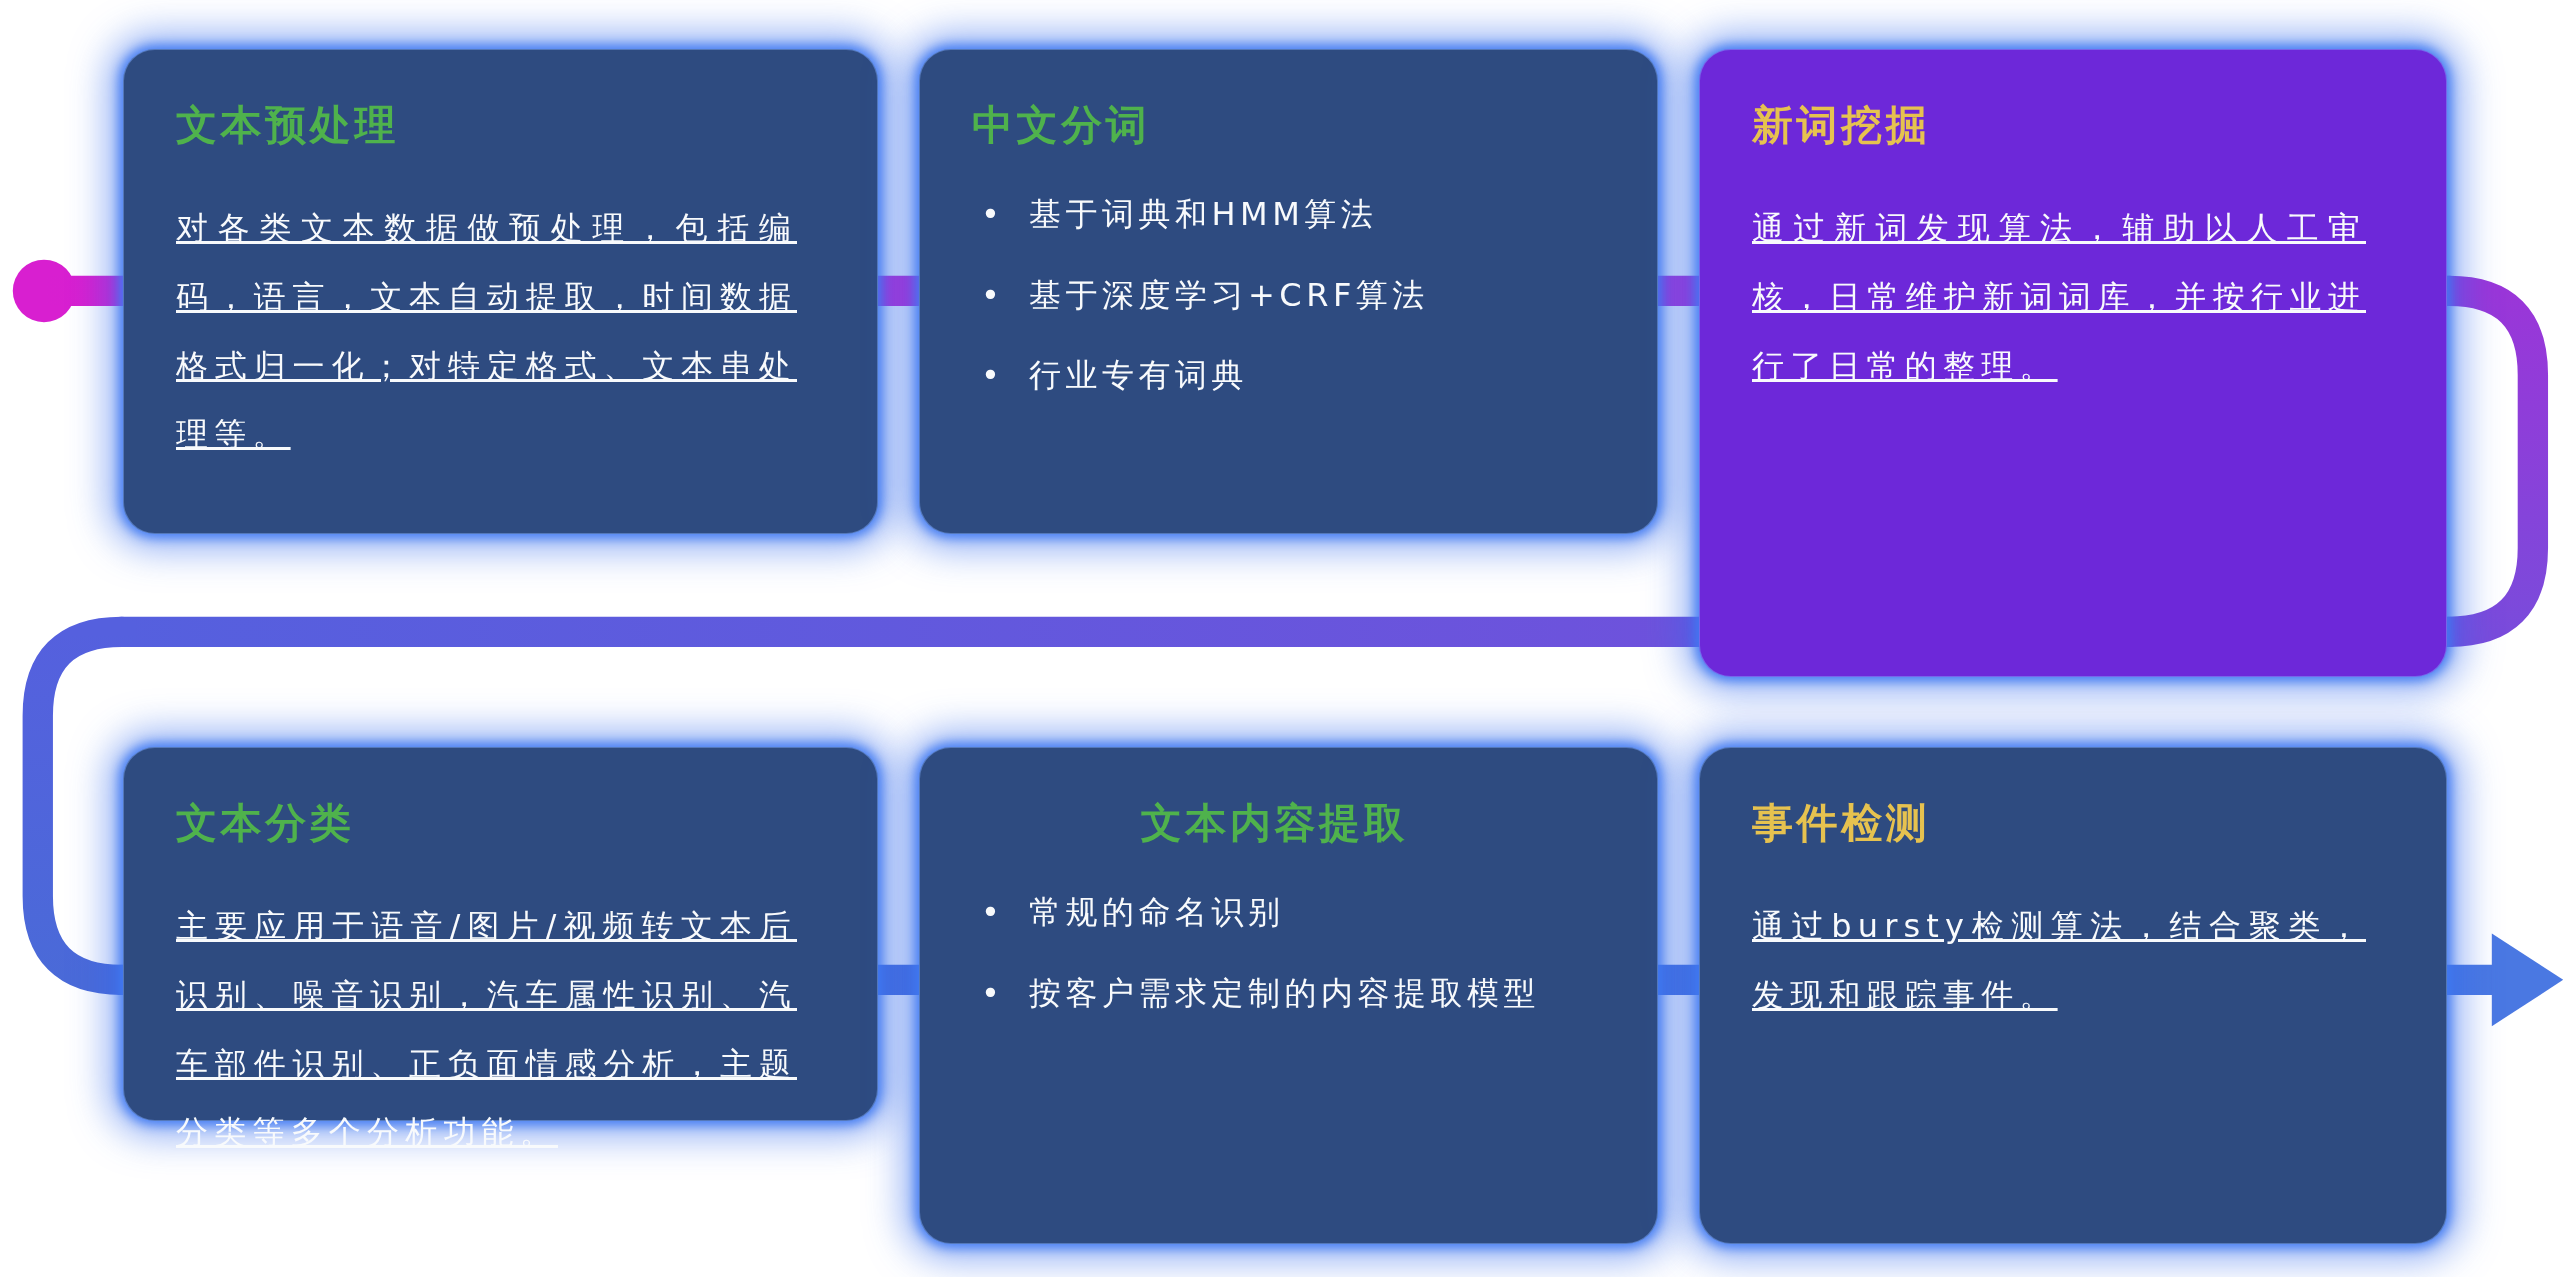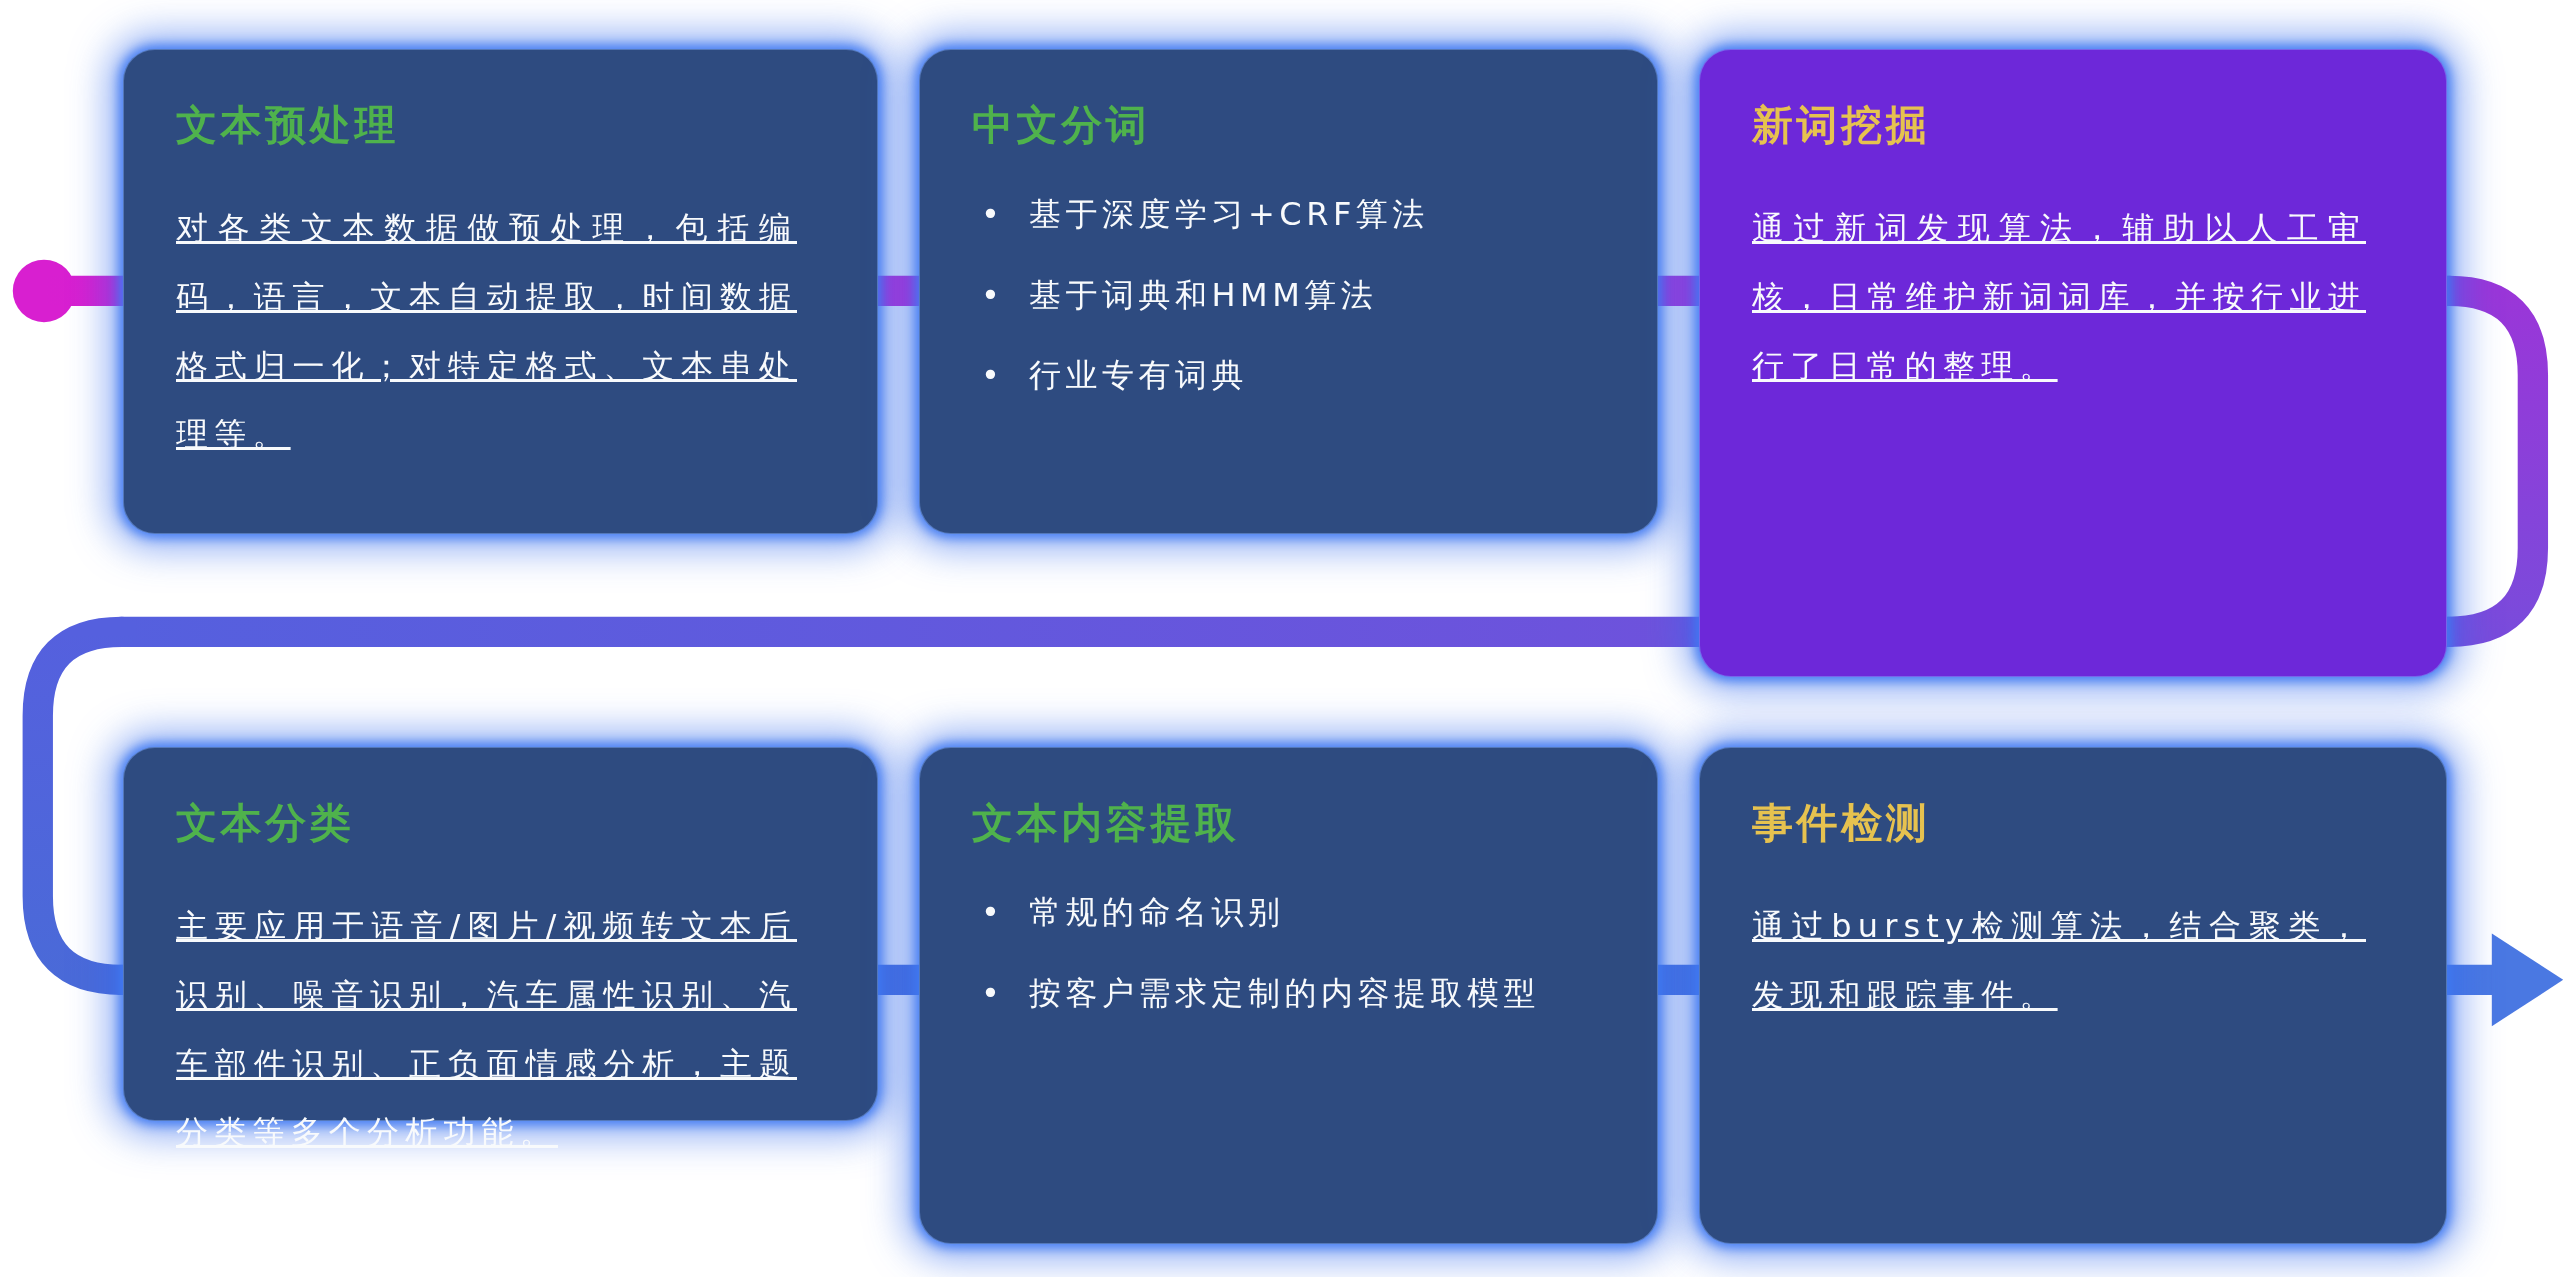--- a/index.html
+++ b/index.html
@@ -98,40 +98,40 @@
   <div class="card" style="left: 123px; top: 49px; width: 755px; height: 485px; background: rgb(46, 75, 128);">
     <div class="card-title" style="color: rgb(79, 178, 76);">文本预处理</div>
     <p class="card-body">对各类文本数据做预处理，包括编码，语言，文本自动提取，时间数据格式归一化；对特定格式、文本串处理等。</p>
     <ul class="card-bullets"></ul>
   </div>
 
   <div class="card" style="left: 919px; top: 49px; width: 739px; height: 485px; background: rgb(46, 75, 128);">
     <div class="card-title" style="color: rgb(79, 178, 76);">中文分词</div>
     <p class="card-body"></p>
     <ul class="card-bullets">
+        <li>基于词典和HMM算法</li>
         <li>基于深度学习+CRF算法</li>
-        <li>基于词典和HMM算法</li>
         <li>行业专有词典</li>
       </ul>
   </div>
 
   <div class="card" style="left: 1699px; top: 49px; width: 748px; height: 628px; background: #6d28d9;">
     <div class="card-title" style="color: rgb(230, 194, 79);">新词挖掘</div>
     <p class="card-body">通过新词发现算法，辅助以人工审核，日常维护新词词库，并按行业进行了日常的整理。</p>
     <ul class="card-bullets"></ul>
   </div>
 
   <div class="card" style="left: 123px; top: 747px; width: 755px; height: 374px; background: rgb(46, 75, 128);">
     <div class="card-title" style="color: rgb(79, 178, 76);">文本分类</div>
     <p class="card-body">主要应用于语音/图片/视频转文本后识别、噪音识别，汽车属性识别、汽车部件识别、正负面情感分析，主题分类等多个分析功能。</p>
     <ul class="card-bullets"></ul>
   </div>
 
   <div class="card" style="left: 919px; top: 747px; width: 739px; height: 497px; background: rgb(46, 75, 128);">
-    <div class="card-title" style="color: rgb(79, 178, 76);">文本内容提取</div>
+    <div class="card-title" style="color: rgb(79, 178, 76); text-align: center;">文本内容提取</div>
     <p class="card-body"></p>
     <ul class="card-bullets">
         <li>常规的命名识别</li>
         <li>按客户需求定制的内容提取模型</li>
       </ul>
   </div>
 
   <div class="card" style="left: 1699px; top: 747px; width: 748px; height: 497px; background: rgb(46, 75, 128);">
     <div class="card-title" style="color: rgb(230, 194, 79);">事件检测</div>
     <p class="card-body">通过bursty检测算法，结合聚类，发现和跟踪事件。</p>

